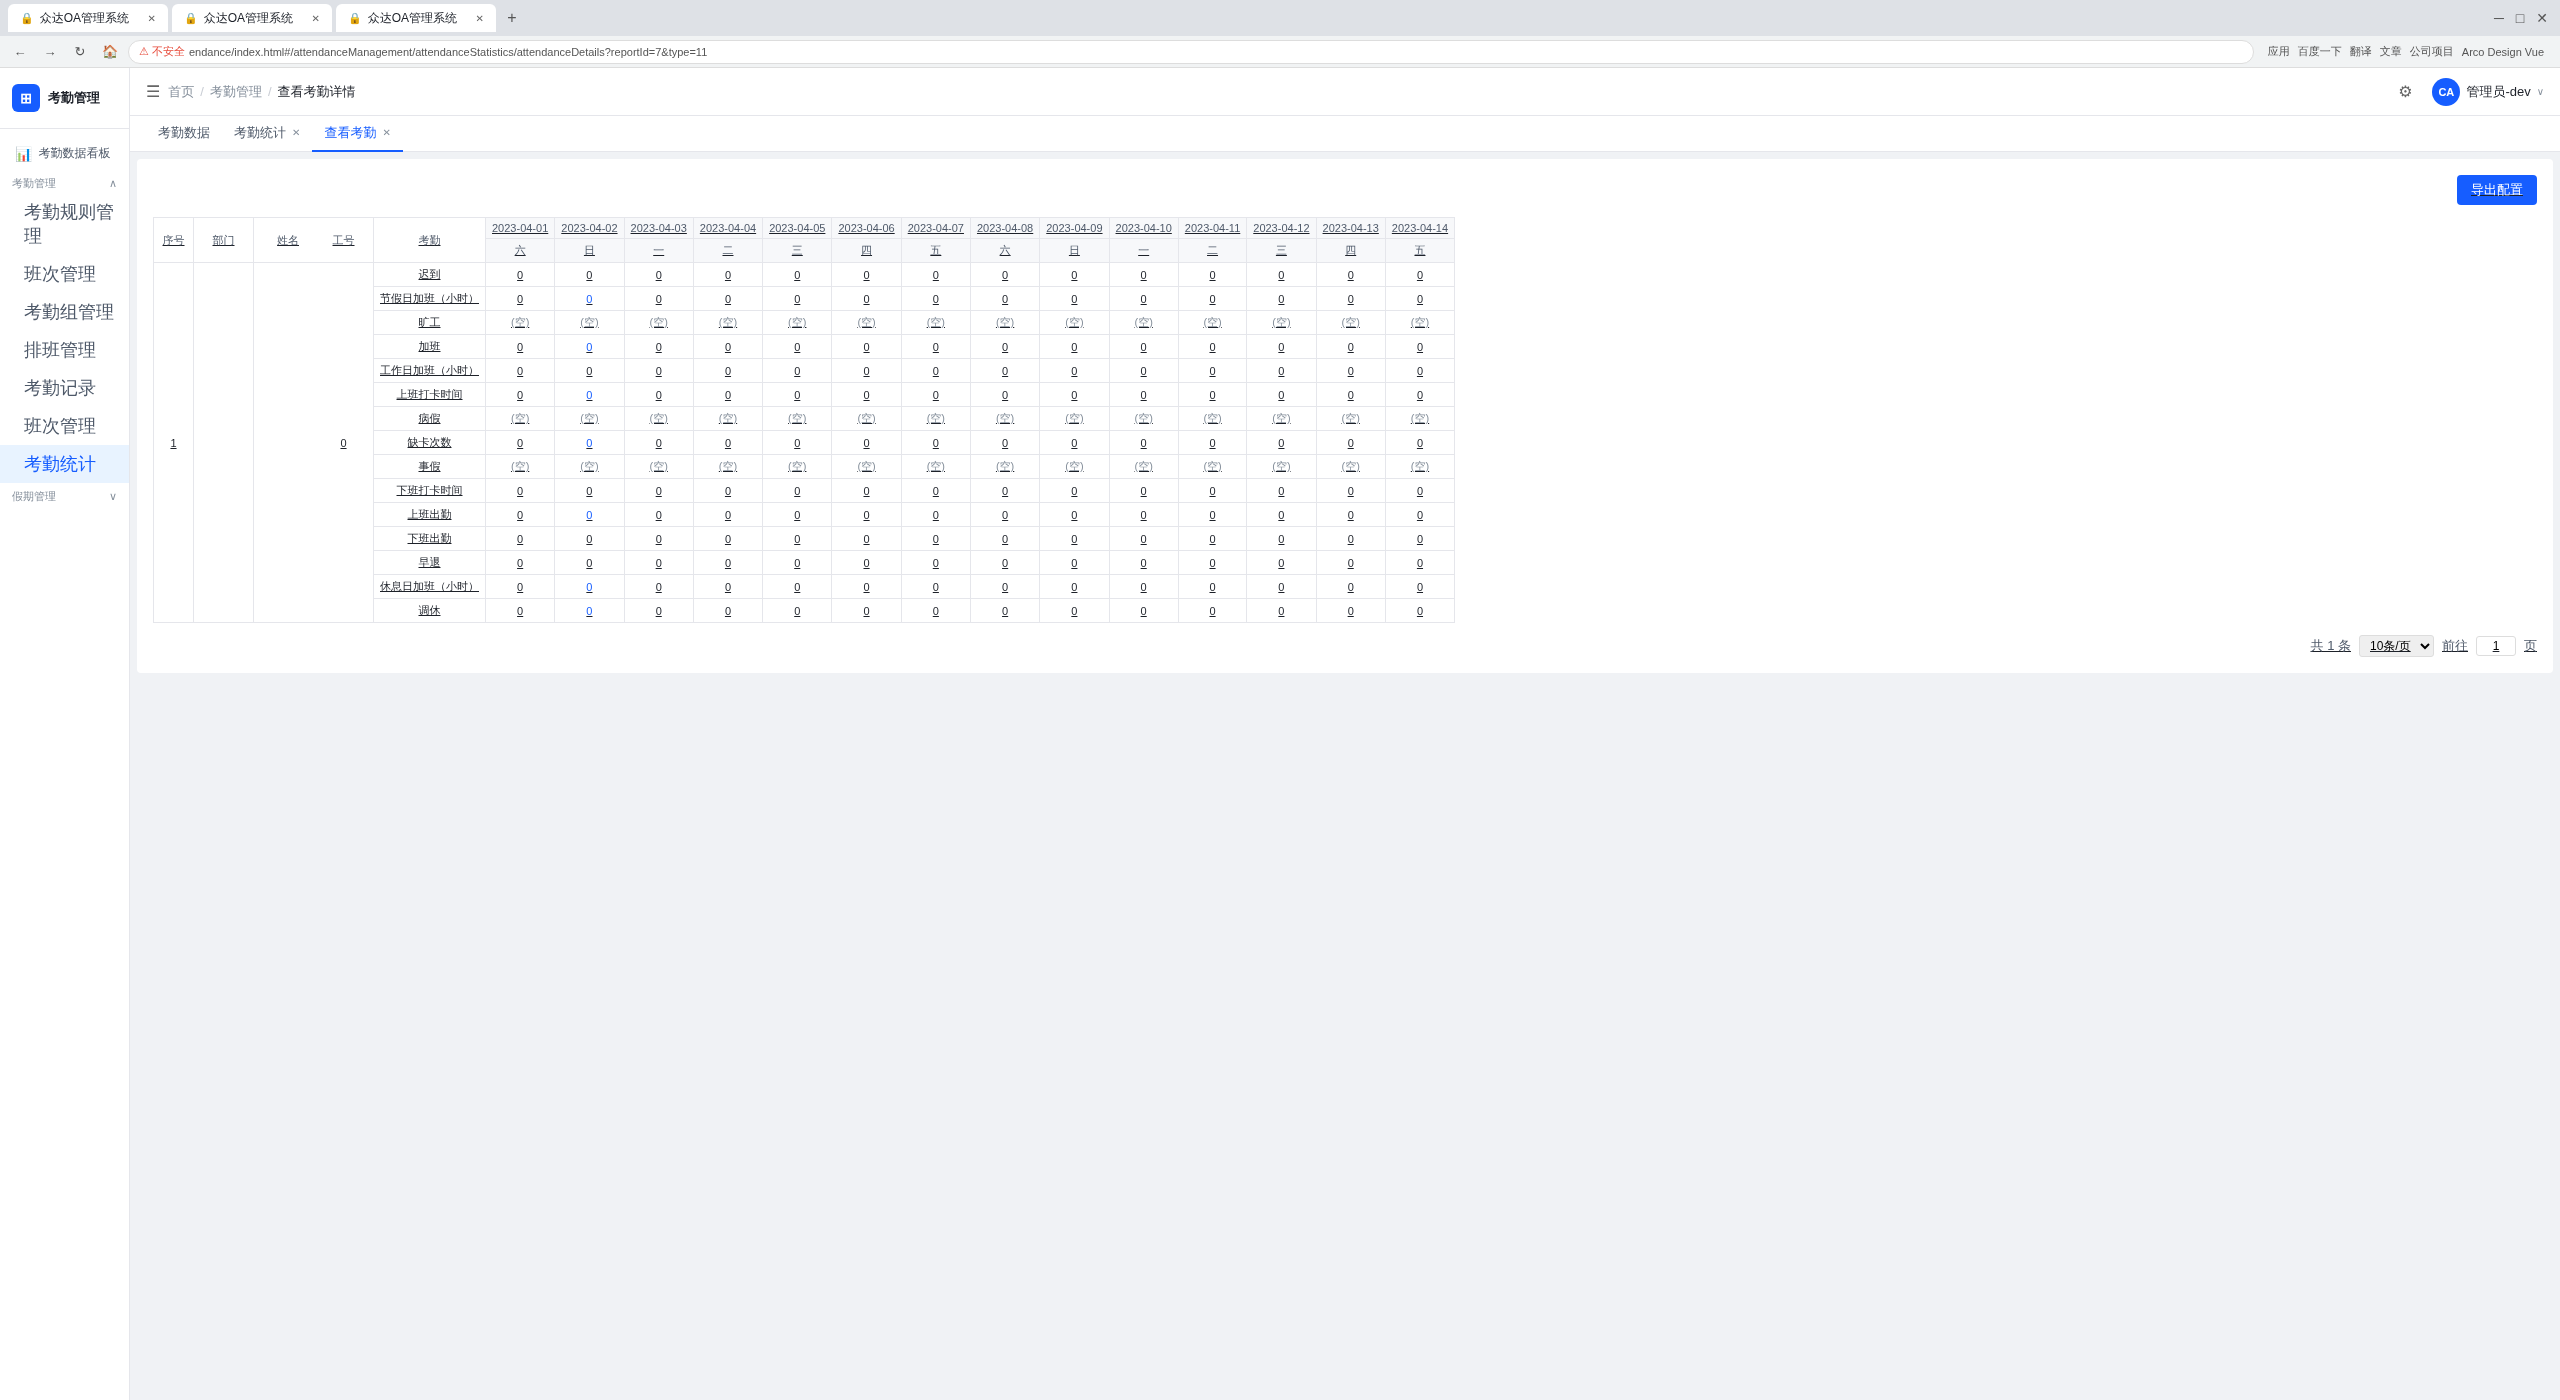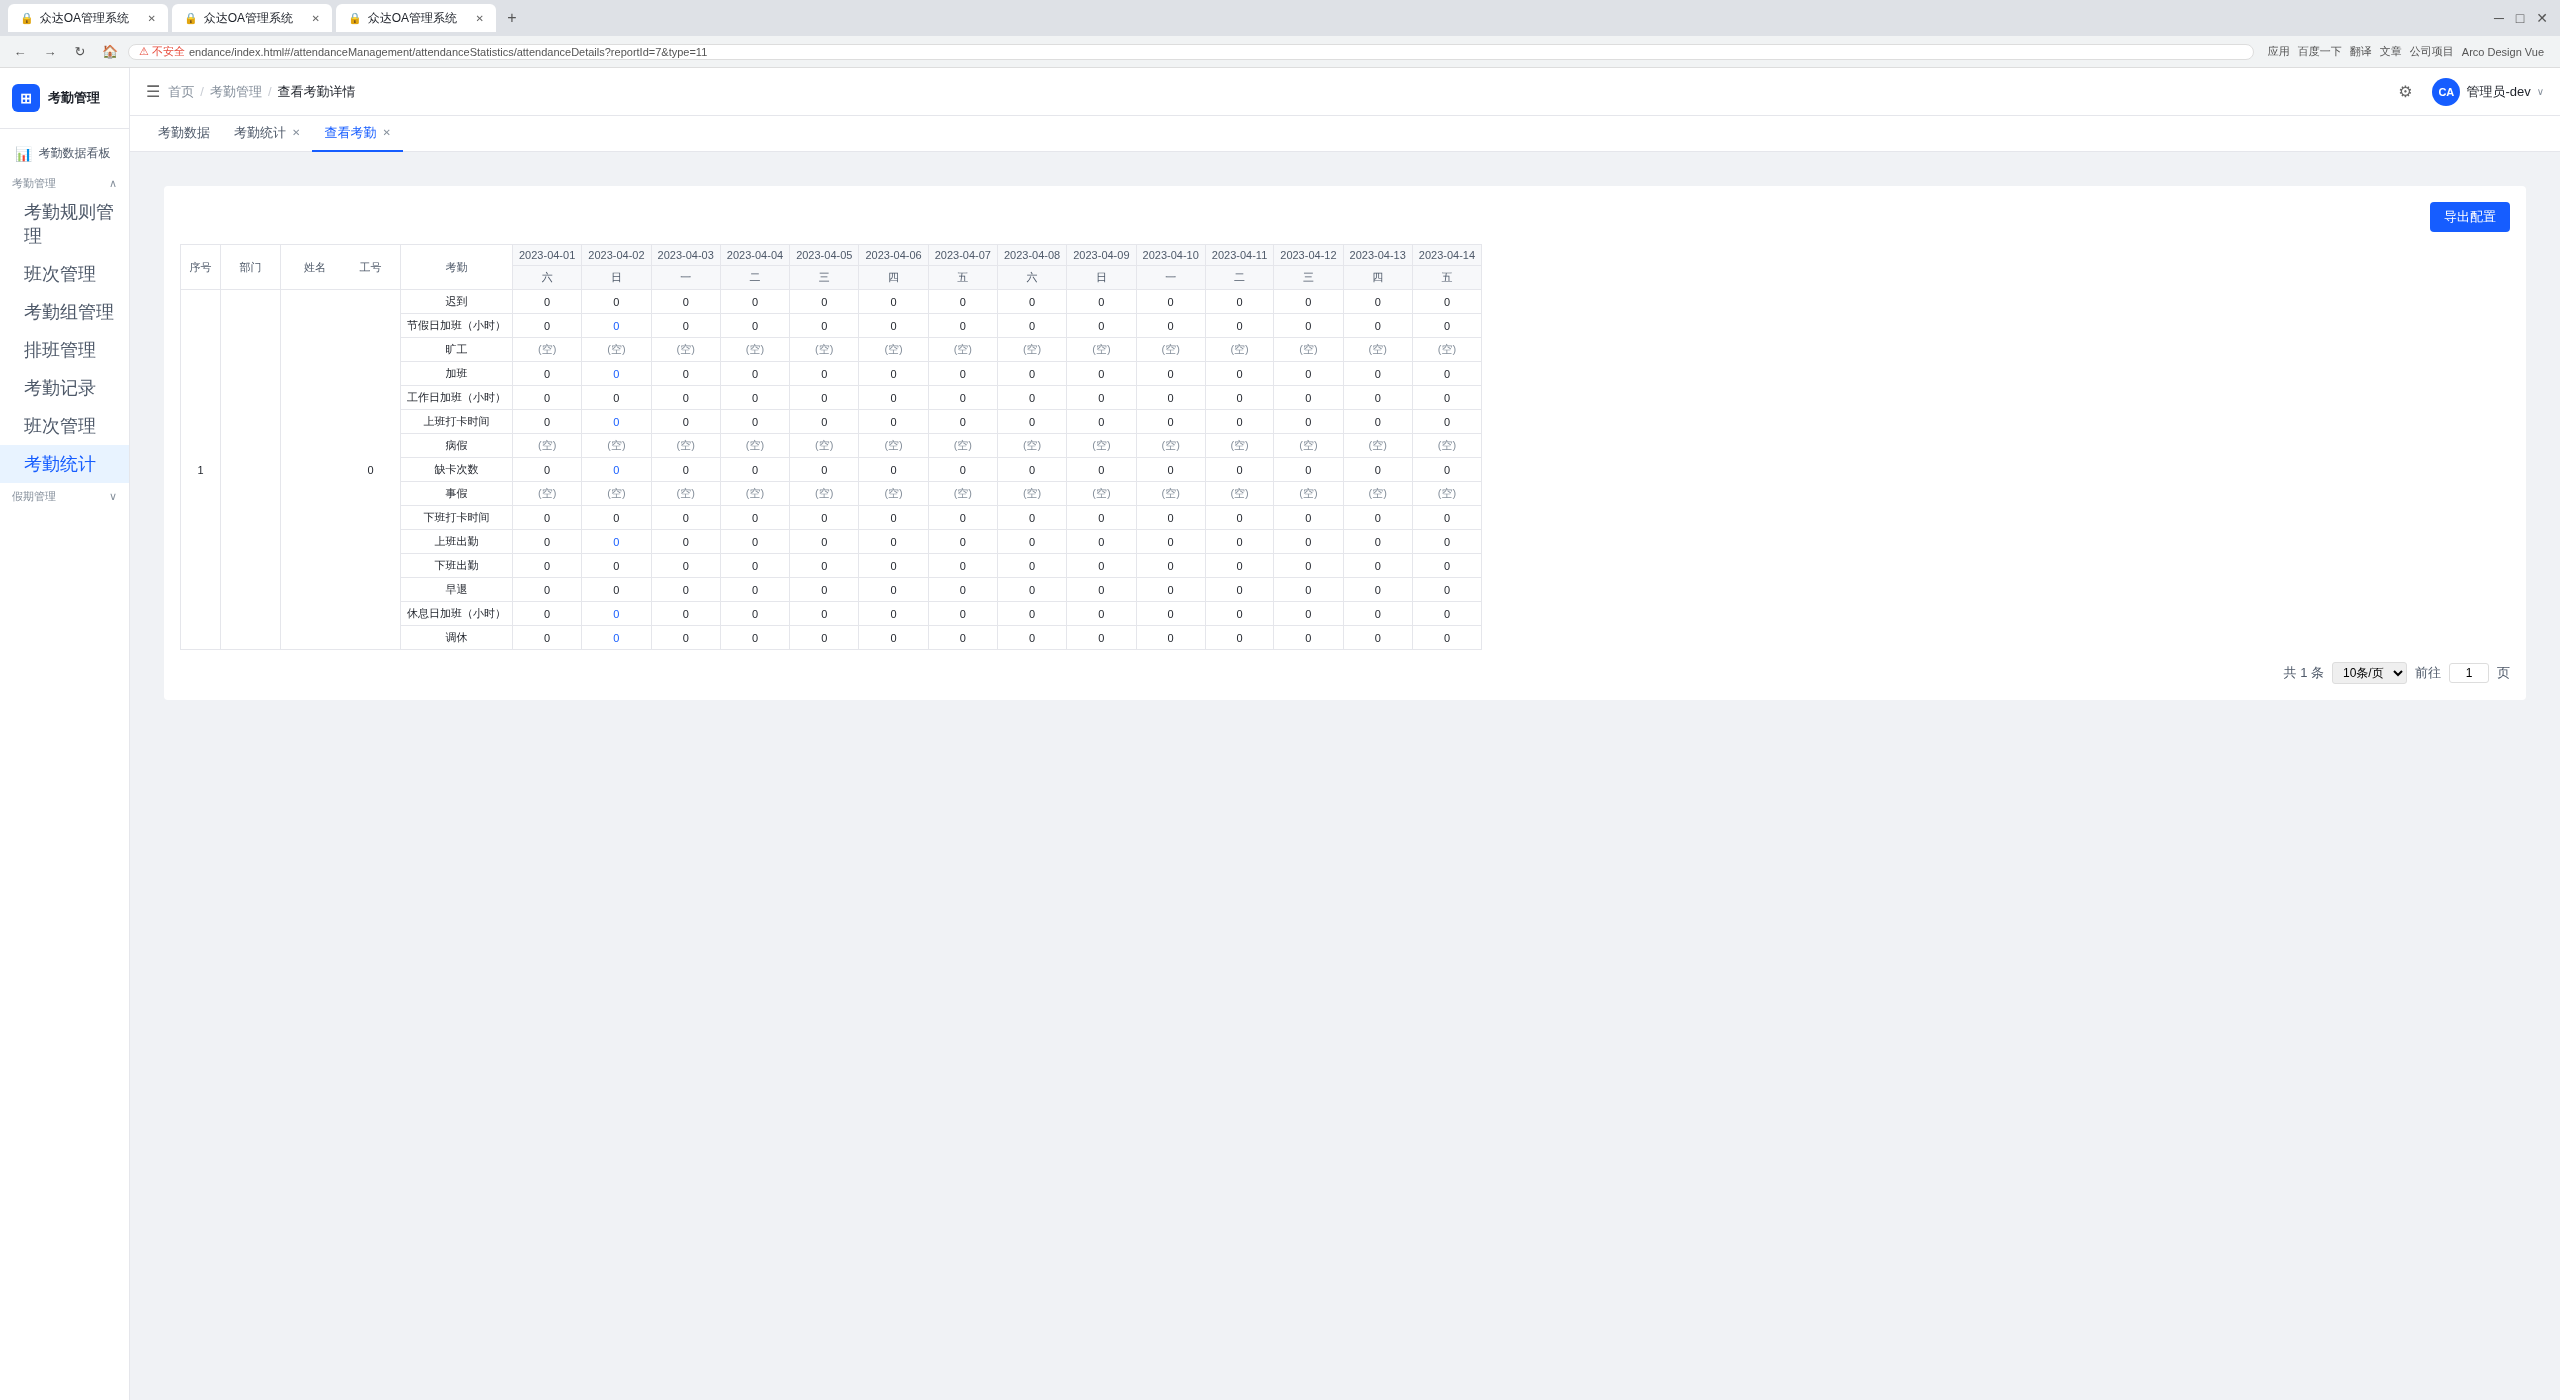--- a/index.html
+++ b/index.html
@@ -6,21 +6,21 @@
     body { font-family: -apple-system, BlinkMacSystemFont, 'PingFang SC', 'Microsoft YaHei', sans-serif; font-size: 12px; background: #f0f2f5; color: #1d2129; }
 
     
     .browser-chrome { background: #dee1e6; height: 36px; display: flex; align-items: center; padding: 0 8px; gap: 4px; }
     .tab { background: white; padding: 0 12px; height: 28px; display: flex; align-items: center; gap: 6px; border-radius: 6px 6px 0 0; font-size: 12px; min-width: 160px; }
     .tab-close { color: #666; font-size: 10px; cursor: pointer; margin-left: auto; }
     .new-tab { width: 24px; height: 24px; display: flex; align-items: center; justify-content: center; background: transparent; border-radius: 4px; cursor: pointer; font-size: 16px; color: #555; }
 
     .browser-bar { background: #f1f3f4; height: 32px; display: flex; align-items: center; padding: 0 8px; gap: 6px; border-bottom: 1px solid #ddd; }
     .nav-btn { width: 24px; height: 24px; display: flex; align-items: center; justify-content: center; border-radius: 50%; cursor: pointer; color: #555; font-size: 13px; }
-    .url-bar { flex: 1; background: white; border: 1px solid #ddd; border-radius: 14px; height: 16px; padding: 0 10px; font-size: 11px; color: #555; display: flex; align-items: center; gap: 4px; }
+    .url-bar { flex: 1; background: white; border: 1px solid #ddd; border-radius: 14px; height: 24px; padding: 0 10px; font-size: 11px; color: #555; display: flex; align-items: center; gap: 4px; }
     .bookmarks { display: flex; gap: 8px; align-items: center; padding: 0 8px; font-size: 11px; color: #555; }
 
     
     .app { display: flex; height: calc(100vh - 68px); }
 
     
     .sidebar { width: 130px; background: white; border-right: 1px solid #e5e6eb; display: flex; flex-direction: column; flex-shrink: 0; }
     .sidebar-header { padding: 16px 12px; display: flex; align-items: center; gap: 8px; border-bottom: 1px solid #e5e6eb; }
     .sidebar-logo { width: 28px; height: 28px; background: #165dff; border-radius: 6px; display: flex; align-items: center; justify-content: center; color: white; font-size: 14px; font-weight: bold; }
     .sidebar-title { font-size: 13px; font-weight: 600; color: #1d2129; }
@@ -47,21 +47,21 @@
     .avatar { width: 28px; height: 28px; border-radius: 50%; background: #165dff; color: white; display: flex; align-items: center; justify-content: center; font-size: 11px; font-weight: bold; }
     .user-name { font-size: 13px; color: #1d2129; }
 
     
     .tab-bar { background: white; border-bottom: 1px solid #e5e6eb; display: flex; align-items: center; padding: 0 16px; height: 36px; }
     .page-tab { padding: 0 12px; height: 36px; display: flex; align-items: center; gap: 4px; font-size: 13px; color: #4e5969; cursor: pointer; border-bottom: 2px solid transparent; }
     .page-tab.active { color: #165dff; border-bottom-color: #165dff; }
     .page-tab-close { font-size: 10px; color: #86909c; cursor: pointer; margin-left: 2px; }
 
     
-    .content { flex: 1; overflow: auto; padding: 34px; }
+    .content { flex: 1; overflow: auto; padding: 7px; text-decoration: underline; }
 
     
     .table-container { background: white; border-radius: 4px; padding: 16px; min-height: 500px; }
     .table-header-actions { display: flex; justify-content: flex-end; margin-bottom: 12px; }
     .export-btn { background: #165dff; color: white; border: none; border-radius: 4px; padding: 6px 14px; font-size: 13px; cursor: pointer; }
 
     
     .legend { text-align: center; margin-bottom: 12px; font-size: 13px; font-weight: 600; color: #1d2129; }
 
     

